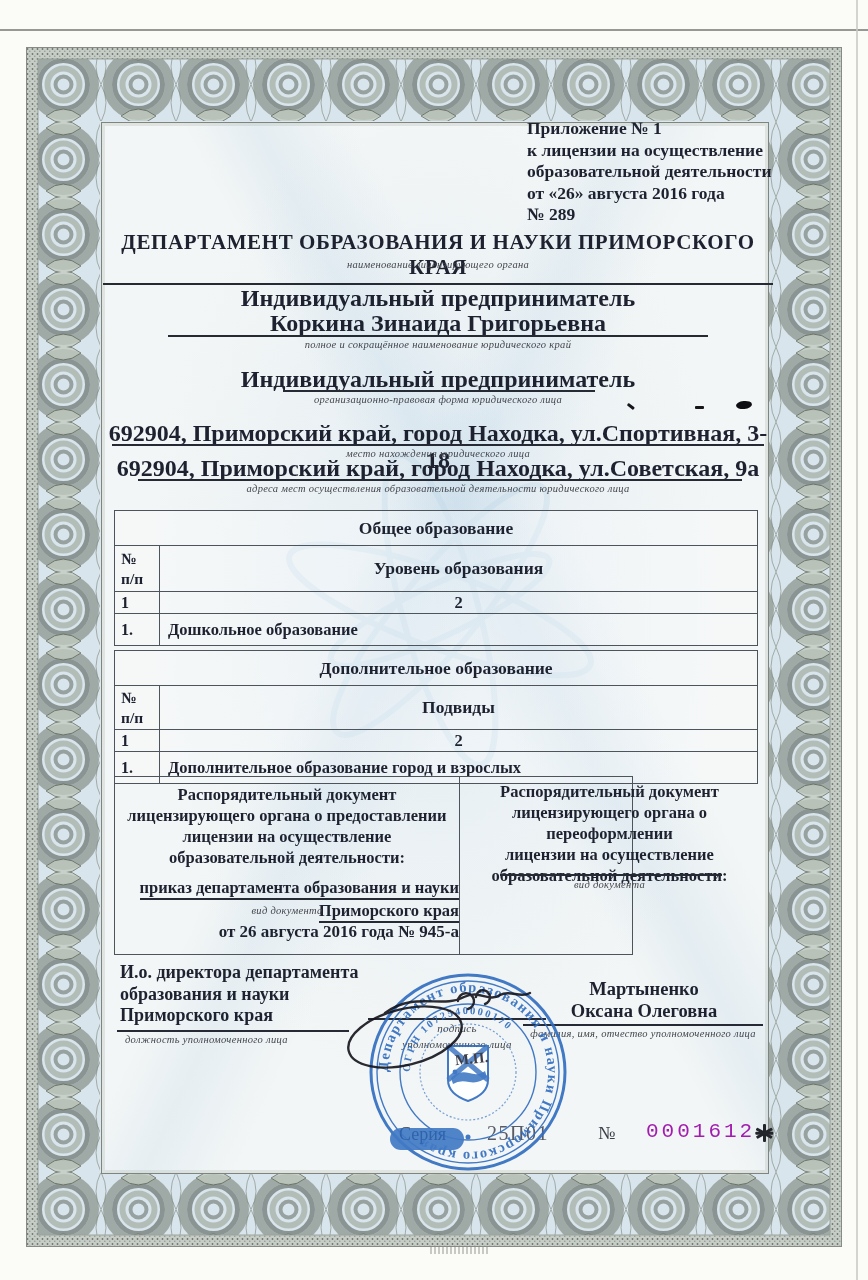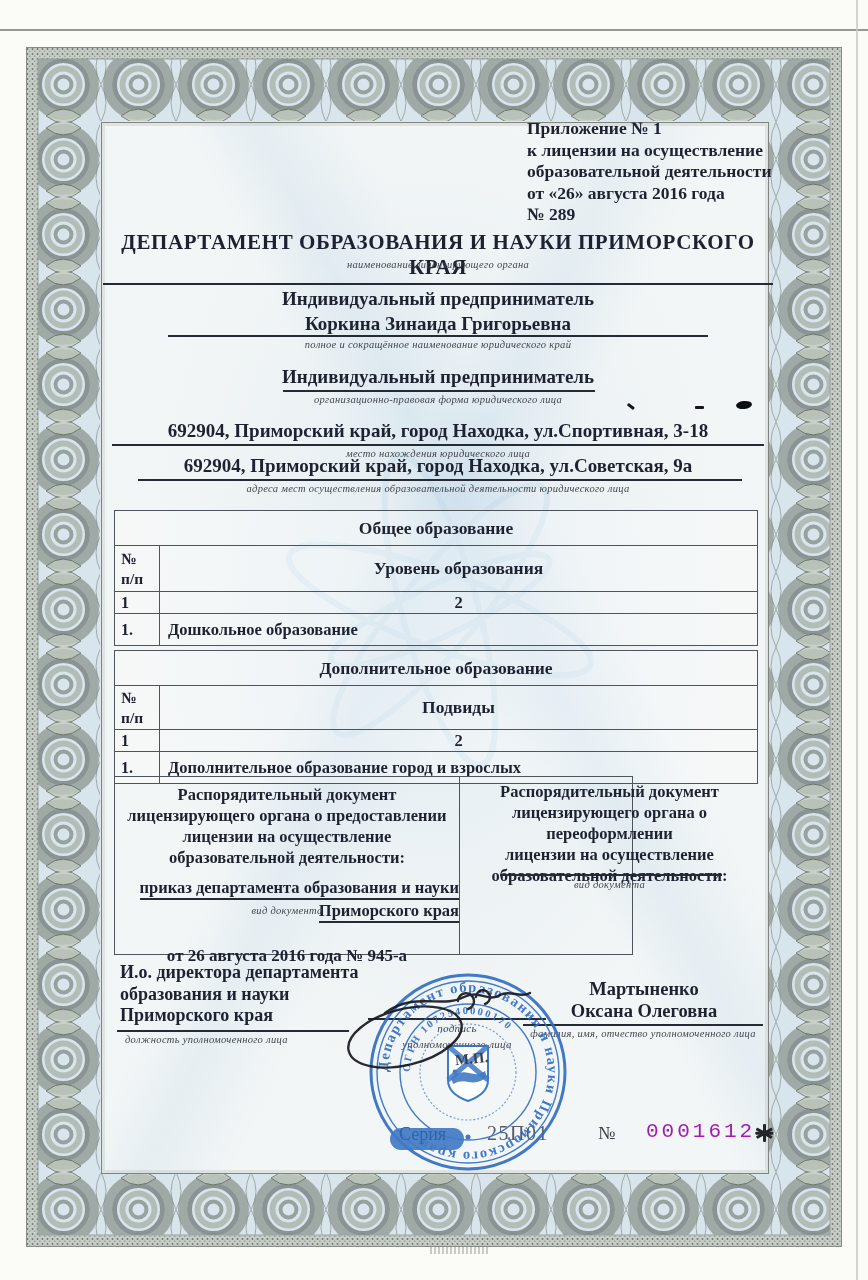--- a/index.html
+++ b/index.html
@@ -23,37 +23,37 @@
   .ctr{text-align:center;}
   .cap{position:absolute;font-style:italic;font-size:10.5px;color:#43454c;letter-spacing:.3px;text-align:center;}
   .rule{position:absolute;height:2px;background:#262a34;}
   .content{position:absolute;left:0;top:0;width:868px;height:1280px;z-index:2;}
   
   .appendix{position:absolute;left:527px;top:118px;width:300px;font-size:17.5px;font-weight:bold;line-height:21.5px;}
   
   .authority{position:absolute;left:103px;top:230px;width:670px;text-align:center;font-size:21px;font-weight:bold;
              letter-spacing:.6px;border-bottom:2px solid #262a34;padding-bottom:3px;}
   
-  .big{font-size:19px;font-weight:bold;}
+  .big{font-size:24px;font-weight:bold;}
   
   .tbl{position:absolute;left:114px;width:644px;border:1.5px solid #4e545c;box-sizing:border-box;background:rgba(255,255,255,.25);}
   .trow{display:flex;border-top:1px solid #4e545c;box-sizing:border-box;align-items:center;}
   .trow:first-child{border-top:none;}
   .c-no{width:45px;flex:0 0 45px;border-right:1px solid #4e545c;align-self:stretch;display:flex;align-items:center;
         padding-left:6px;box-sizing:border-box;font-weight:bold;font-size:15.5px;white-space:pre-line;line-height:1.25;}
   .c-val{flex:1;font-weight:bold;font-size:16.5px;padding:2px 8px;}
   .t-title{justify-content:center;font-weight:bold;font-size:17.5px;}
   
   .orders{position:absolute;left:114px;top:776px;width:519px;height:179px;border:1.5px solid #4e545c;box-sizing:border-box;}
   .orders .divider{position:absolute;left:344px;top:0;width:1px;height:100%;background:#4e545c;}
   .ocell{position:absolute;top:0;height:100%;}
   .oheading{font-size:16.5px;font-weight:bold;line-height:21px;text-align:center;padding-top:7px;}
   .odoc{font-size:16.5px;font-weight:bold;text-align:right;line-height:23px;margin-top:8px;}
   .odoc span{border-bottom:2px solid #262a34;padding-bottom:1px;}
-  .odate{font-size:17px;font-weight:bold;text-align:center;margin-top:24px;}
+  .odate{font-size:17px;font-weight:bold;text-align:right;margin-top:0;}
   
   .sig-pos{position:absolute;left:120px;top:962px;width:240px;font-size:18px;font-weight:bold;line-height:21.5px;}
   .sig-name{position:absolute;left:520px;top:978px;width:248px;text-align:center;font-size:18.5px;font-weight:bold;line-height:22px;}
   
   .stamp{position:absolute;left:352px;top:960px;z-index:4;opacity:.9;}
   .autograph{position:absolute;left:330px;top:975px;z-index:6;}
   .sig-cap{z-index:5;}
   
   .serial-label{position:absolute;left:399px;top:1124px;font-size:18px;color:#2b2e38;z-index:3;}
   .serial-series{position:absolute;left:487px;top:1122px;font-size:20px;color:#565b66;letter-spacing:1.5px;z-index:3;}

